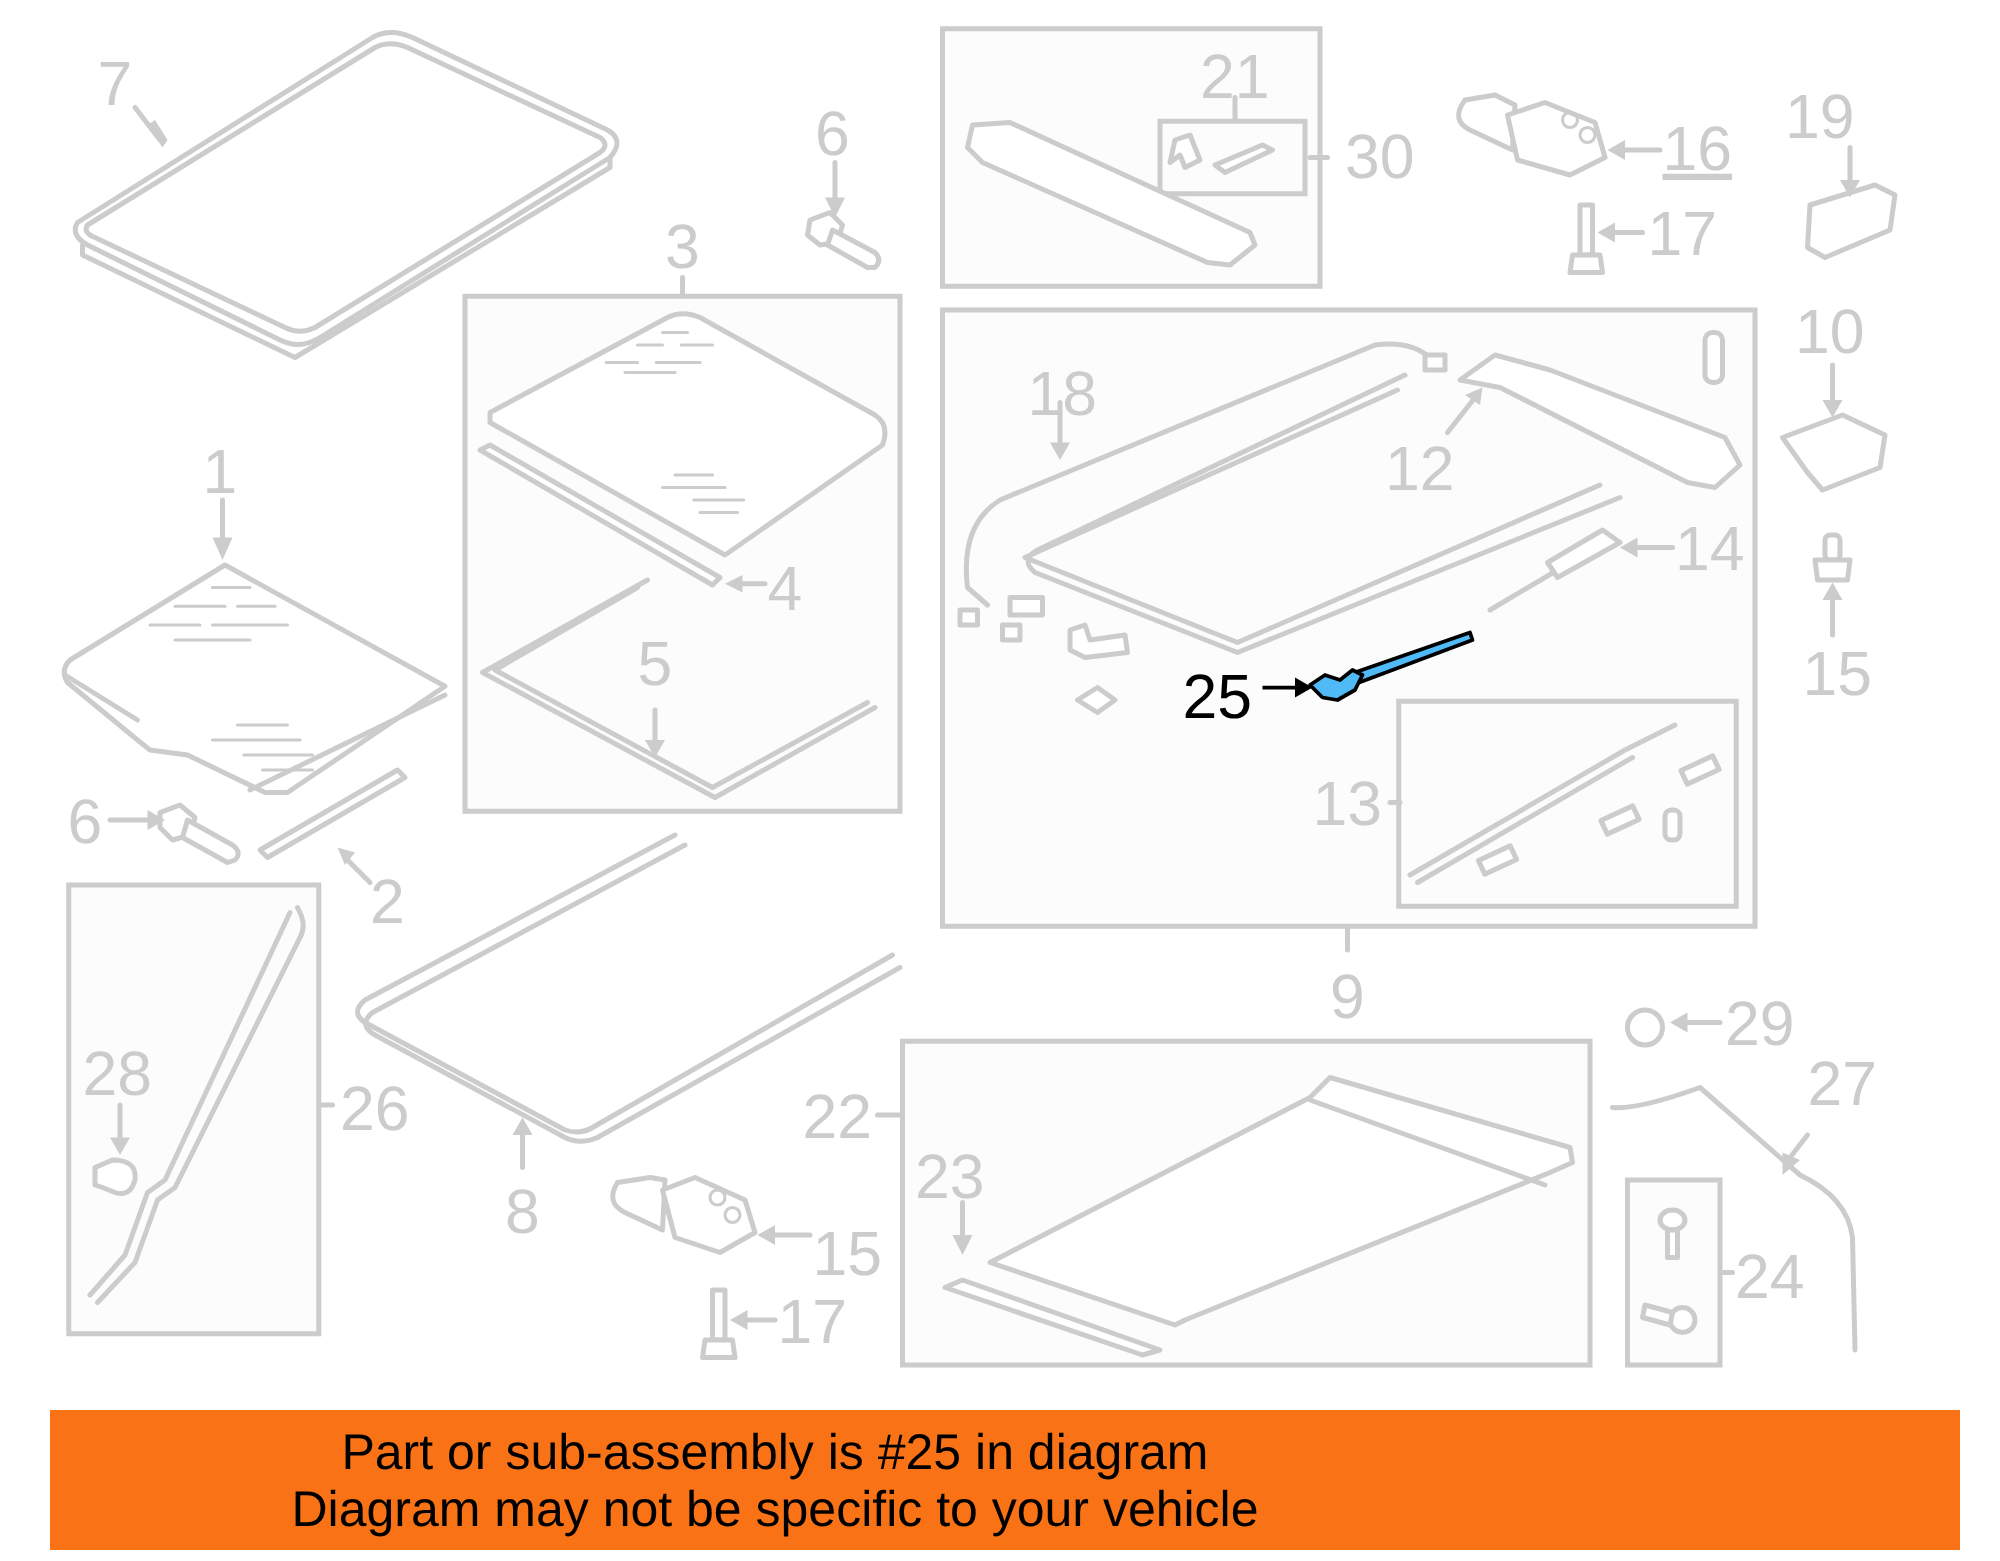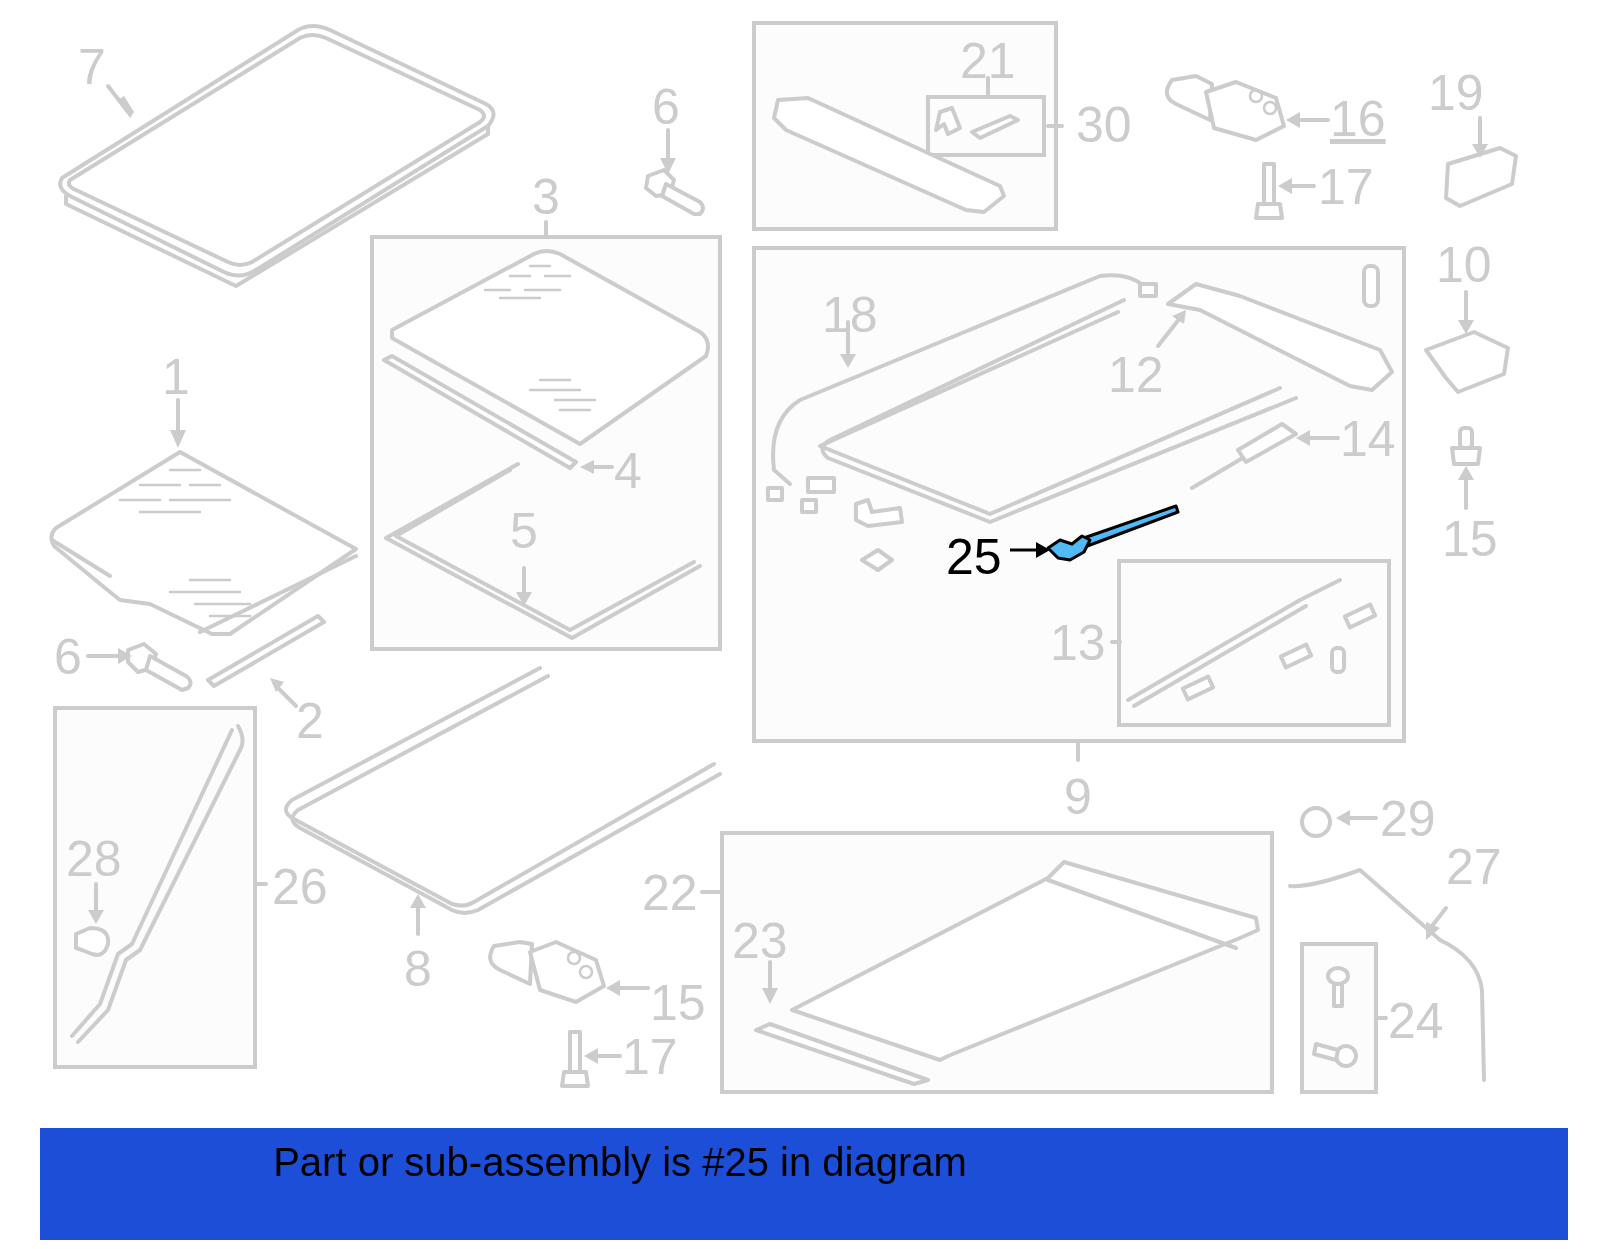--- a/index.html
+++ b/index.html
@@ -1,21 +1,21 @@
 <!DOCTYPE html>
 <html><head>
 <meta charset="utf-8">
 <style>
   html, body { margin:0; padding:0; background:#ffffff; }
   body { width:1600px; height:1249px; position:relative; overflow:hidden; font-family:"Liberation Sans", sans-serif; }
   #diagram { position:absolute; left:0; top:0; width:1600px; height:1249px; }
   .lbl { position:absolute; font-family:"Liberation Sans", sans-serif; font-size:50px; line-height:50px; color:#cccccc; white-space:nowrap; }
   .lbl.hl { color:#000000; }
   .group-box { position:absolute; border:4px solid #cccccc; background:#fcfcfc; box-sizing:border-box; }
-  #banner { position:absolute; left:40px; top:1128px; width:1528px; height:112px; background:#1d4ed8; }
+  #banner { position:absolute; left:40px; top:1128px; width:1528px; height:112px; background:#f97316; }
   #banner .line { position:absolute; left:0; width:1160px; text-align:center; font-size:40px; line-height:44px; color:#000; font-family:"Liberation Sans", sans-serif; }
   svg .p { fill:#ffffff; stroke:#cccccc; stroke-width:4; stroke-linejoin:round; stroke-linecap:round; }
   svg .pn { fill:none; stroke:#cccccc; stroke-width:4; stroke-linejoin:round; stroke-linecap:round; }
   svg .thin { fill:none; stroke:#cccccc; stroke-width:2.5; stroke-linecap:round; }
   svg .arrow { fill:#cccccc; }
   svg .hlp { fill:#4fbaf5; stroke:#000; stroke-width:3; stroke-linejoin:round; }
 </style>
 </head>
 <body>
 
@@ -285,13 +285,14 @@
   <span class="lbl" style="left:642px;top:868px;">22</span>
   <span class="lbl" style="left:732px;top:916px;">23</span>
   <span class="lbl" style="left:404px;top:944px;">8</span>
   <span class="lbl" style="left:650px;top:964px;margin-top:14px;">15</span>
   <span class="lbl" style="left:1388px;top:996px;text-align:center;">24</span>
   <span class="lbl" style="left:622px;top:1032px;">17</span>
 </div>
 
 <div id="banner">
   <div class="line" style="top:12px;">Part or sub-assembly is #25 in diagram</div>
+  <div class="line" style="top:58px;">Diagram may not be specific to your vehicle</div>
 </div>
 
 </body></html>

